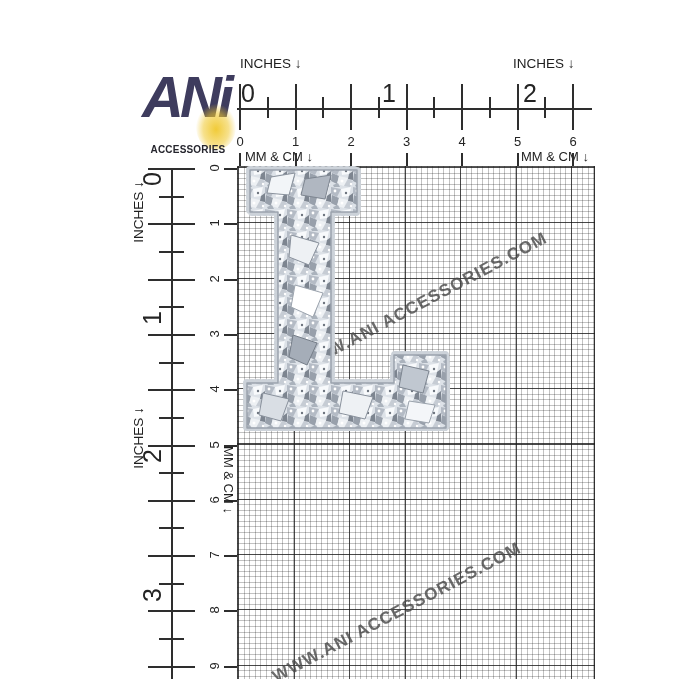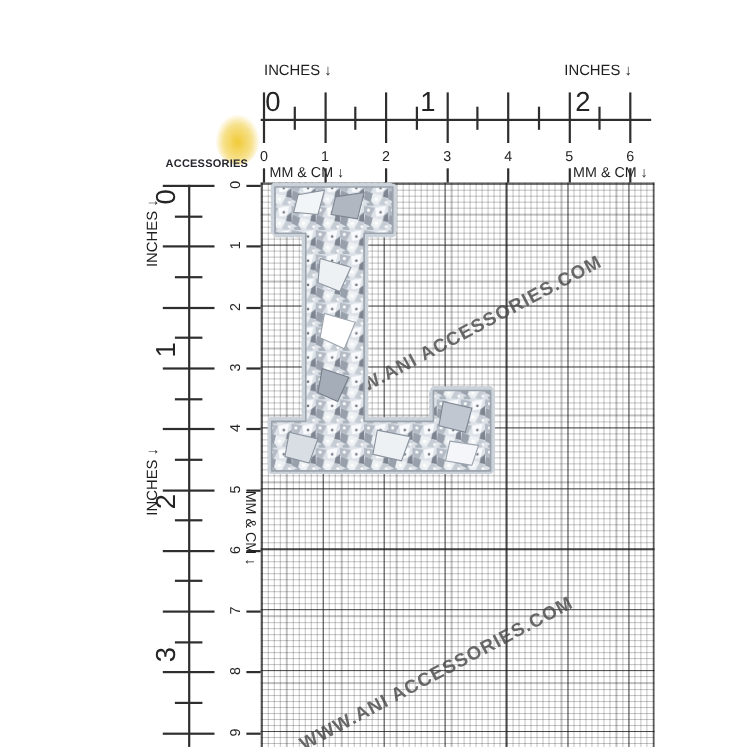--- a/index.html
+++ b/index.html
@@ -53,20 +53,21 @@
   .wm2{left:274px;top:668px;}
   
   .letter-svg{position:absolute;left:243px;top:165px;z-index:4;}
 </style>
 </head>
 <body>
 
 <div class="stage">
 
   <div class="logo">
+    <div class="brand">ANi</div>
     <div class="gold"></div>
     <div class="logo-sub">ACCESSORIES</div>
   </div>
 
   <div class="unit-label" style="left:240px;top:56px;">INCHES ↓</div>
   <div class="unit-label" style="left:513px;top:56px;">INCHES ↓</div>
   <div class="unit-label" style="left:245px;top:149px;font-size:13px;">MM &amp; CM ↓</div>
   <div class="unit-label" style="left:521px;top:149px;font-size:13px;">MM &amp; CM ↓</div>
 
   <div class="hline" style="left:237px;top:108px;width:355px;height:2px;"></div>

